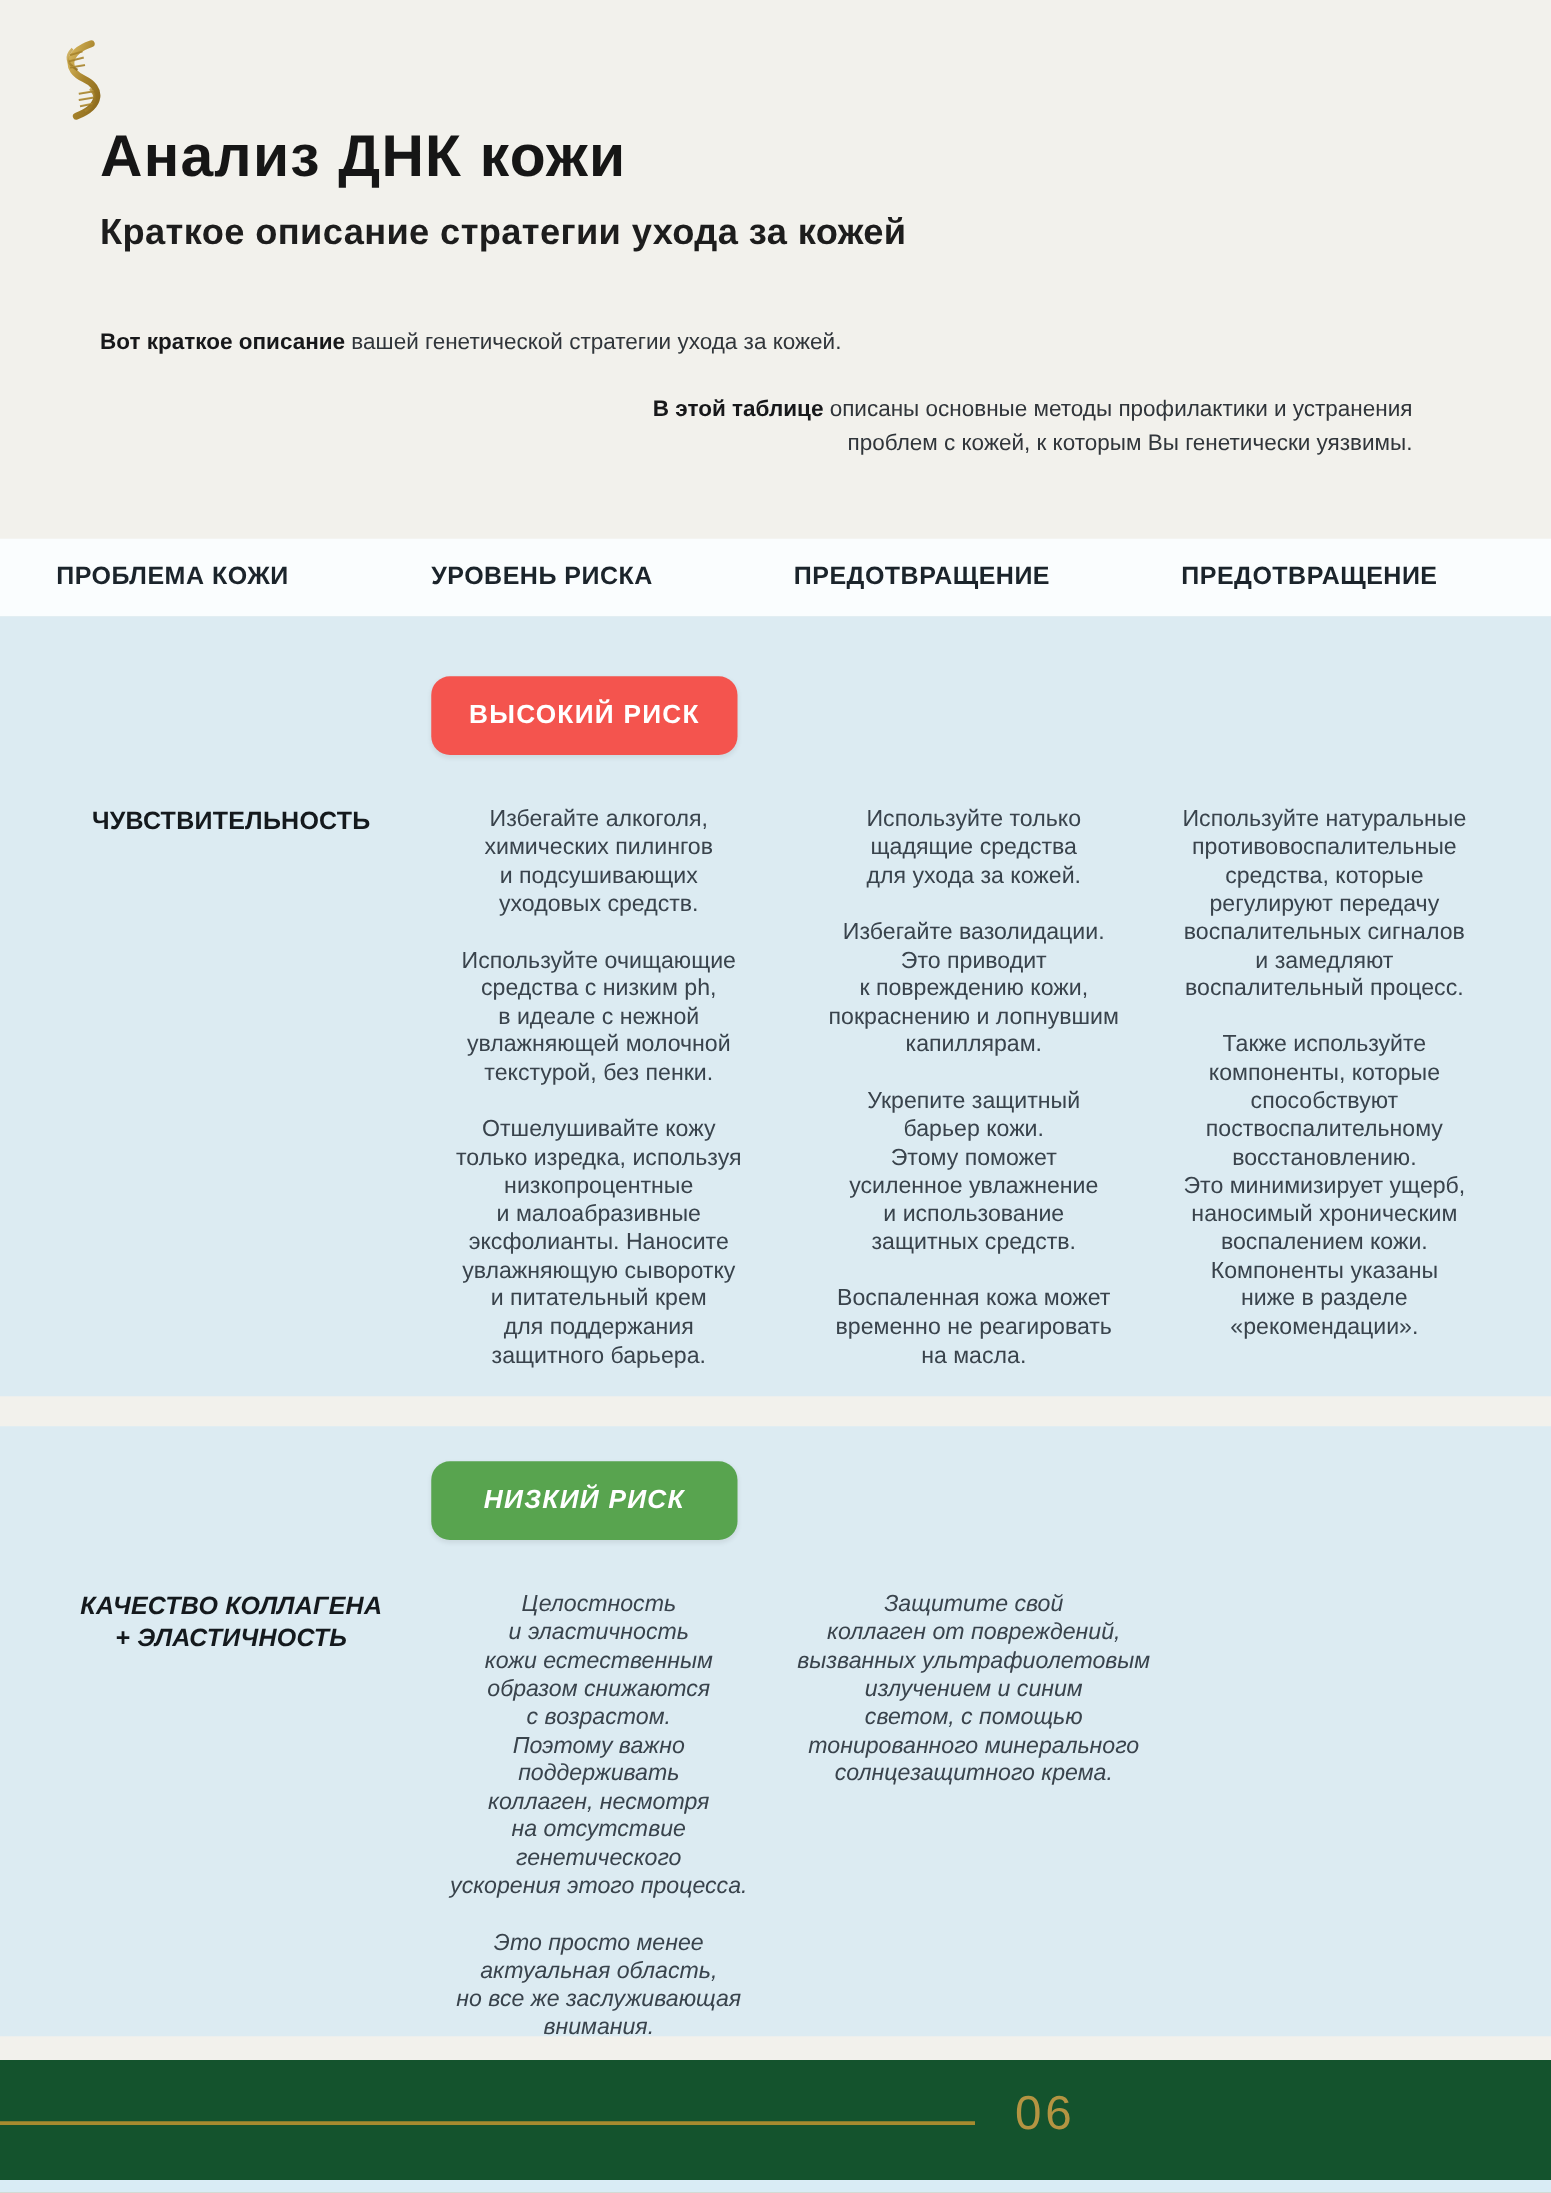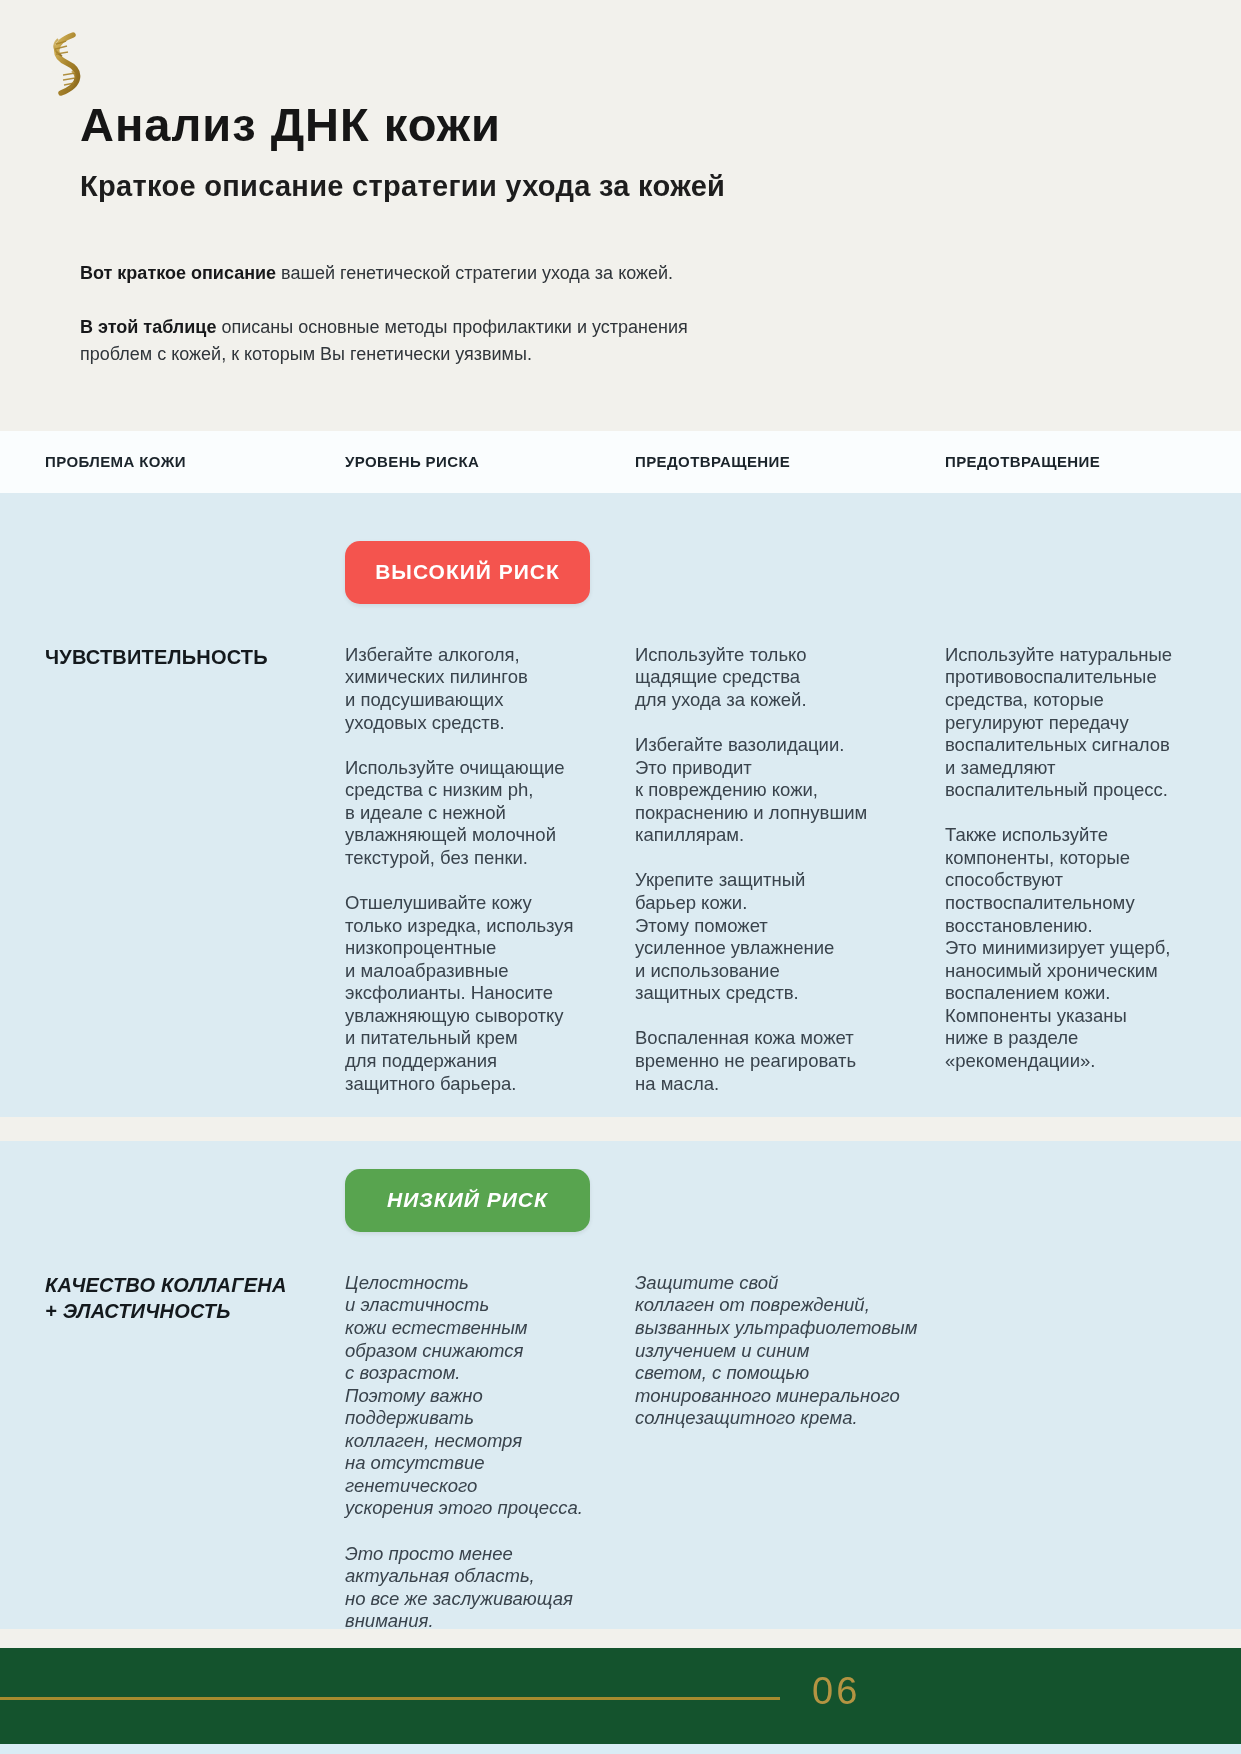--- a/index.html
+++ b/index.html
@@ -23,51 +23,51 @@
   .subtitle{
     font-size:29px;line-height:1.2;font-weight:700;letter-spacing:.3px;
     color:#1d1d1d;margin:17px 0 0 0;
   }
   .lead-par{
     font-size:18px;line-height:1.5;color:#30353a;margin:0;max-width:1050px;
     white-space:pre-line;
   }
   .lead-par b{color:#17181a;}
   .par1{margin-top:56px;}
-  .par2{margin-top:27px;}
+  .par2{margin-top:27px;text-align:right;}
   
   .tbl-grid{
     display:grid;
     grid-template-columns:300px 290px 310px auto;
     padding:0 45px;
     box-sizing:border-box;
   }
   .tbl-head{
     margin-top:63px;
     background:#fafdfe;
     height:62px;
     align-items:center;
   }
   .th{
-    font-size:15px;font-weight:700;letter-spacing:.4px;color:#1b242b;
+    font-size:20px;font-weight:700;letter-spacing:.4px;color:#1b242b;
   }
   .section{
     background:#dcebf2;
     box-sizing:border-box;
   }
   .section-1{height:624px;padding-top:48px;}
   .section-2{height:488px;padding-top:28px;margin-top:24px;font-style:italic;}
   .badge{
     grid-column:2;
     width:245px;height:63px;border-radius:15px;
     display:flex;align-items:center;justify-content:center;
     color:#ffffff;font-size:21px;font-weight:700;letter-spacing:1px;
     box-shadow:0 2px 4px rgba(0,0,0,0.08);
   }
-  .cells{margin-top:40px;align-items:start;}
+  .cells{margin-top:40px;align-items:start;text-align:center;}
   .problem{
     font-size:20px;font-weight:700;letter-spacing:.2px;line-height:1.3;
     color:#14191d;white-space:pre-line;padding-right:20px;
   }
   .body-cell{
     font-size:18.5px;line-height:1.22;color:#39434c;
     white-space:pre-line;padding-right:22px;
   }
   
   .footer{position:absolute;left:0;bottom:0;width:100%;height:106px;background:#14532d;}

